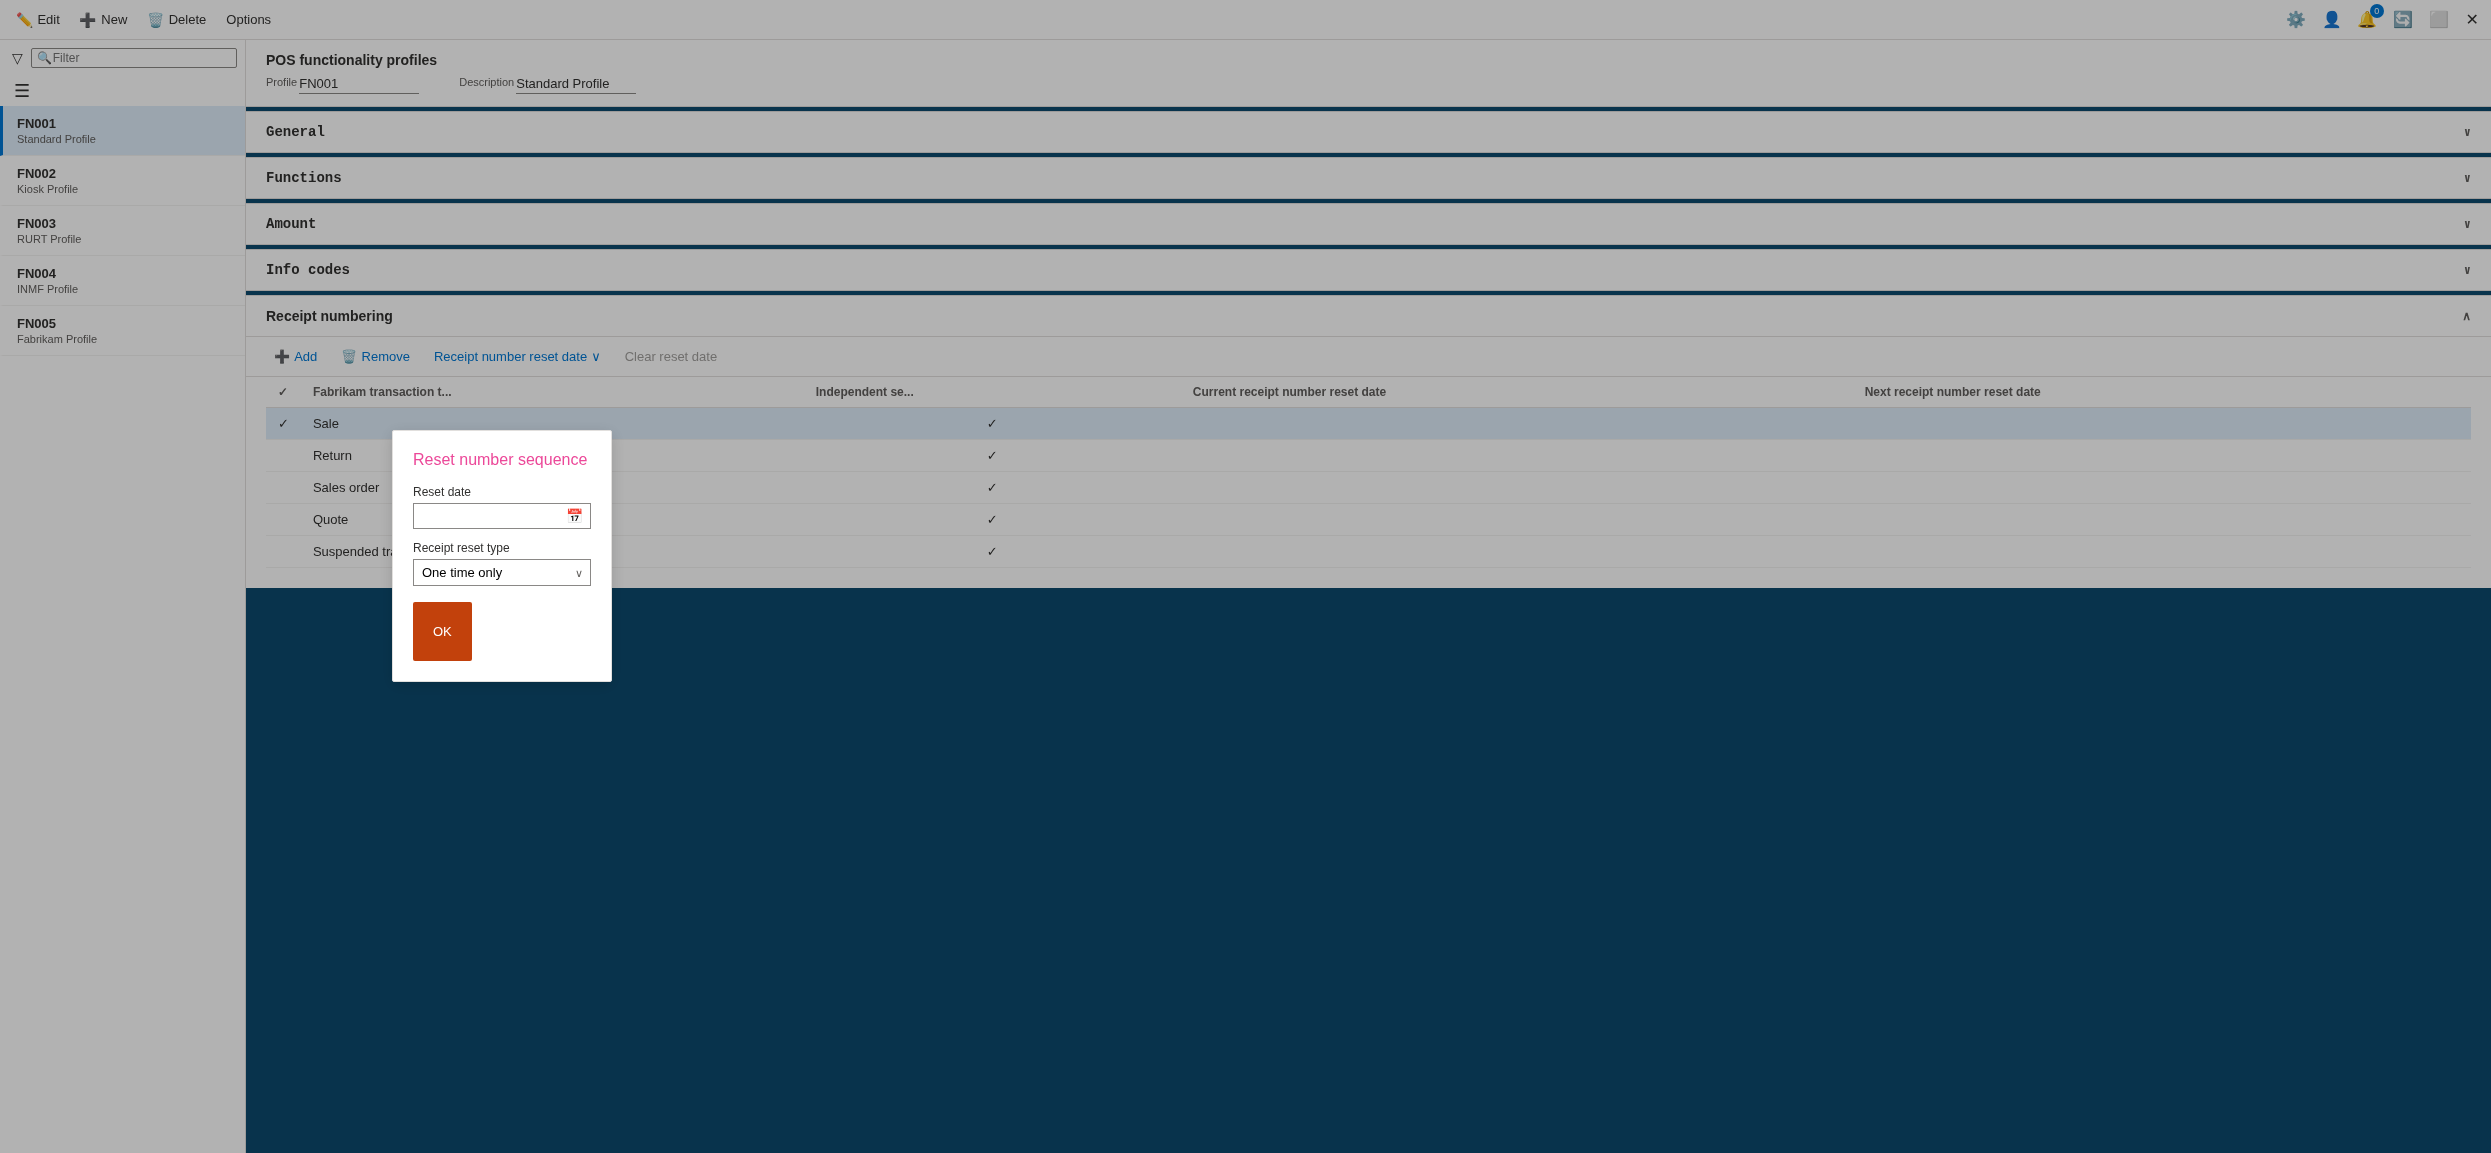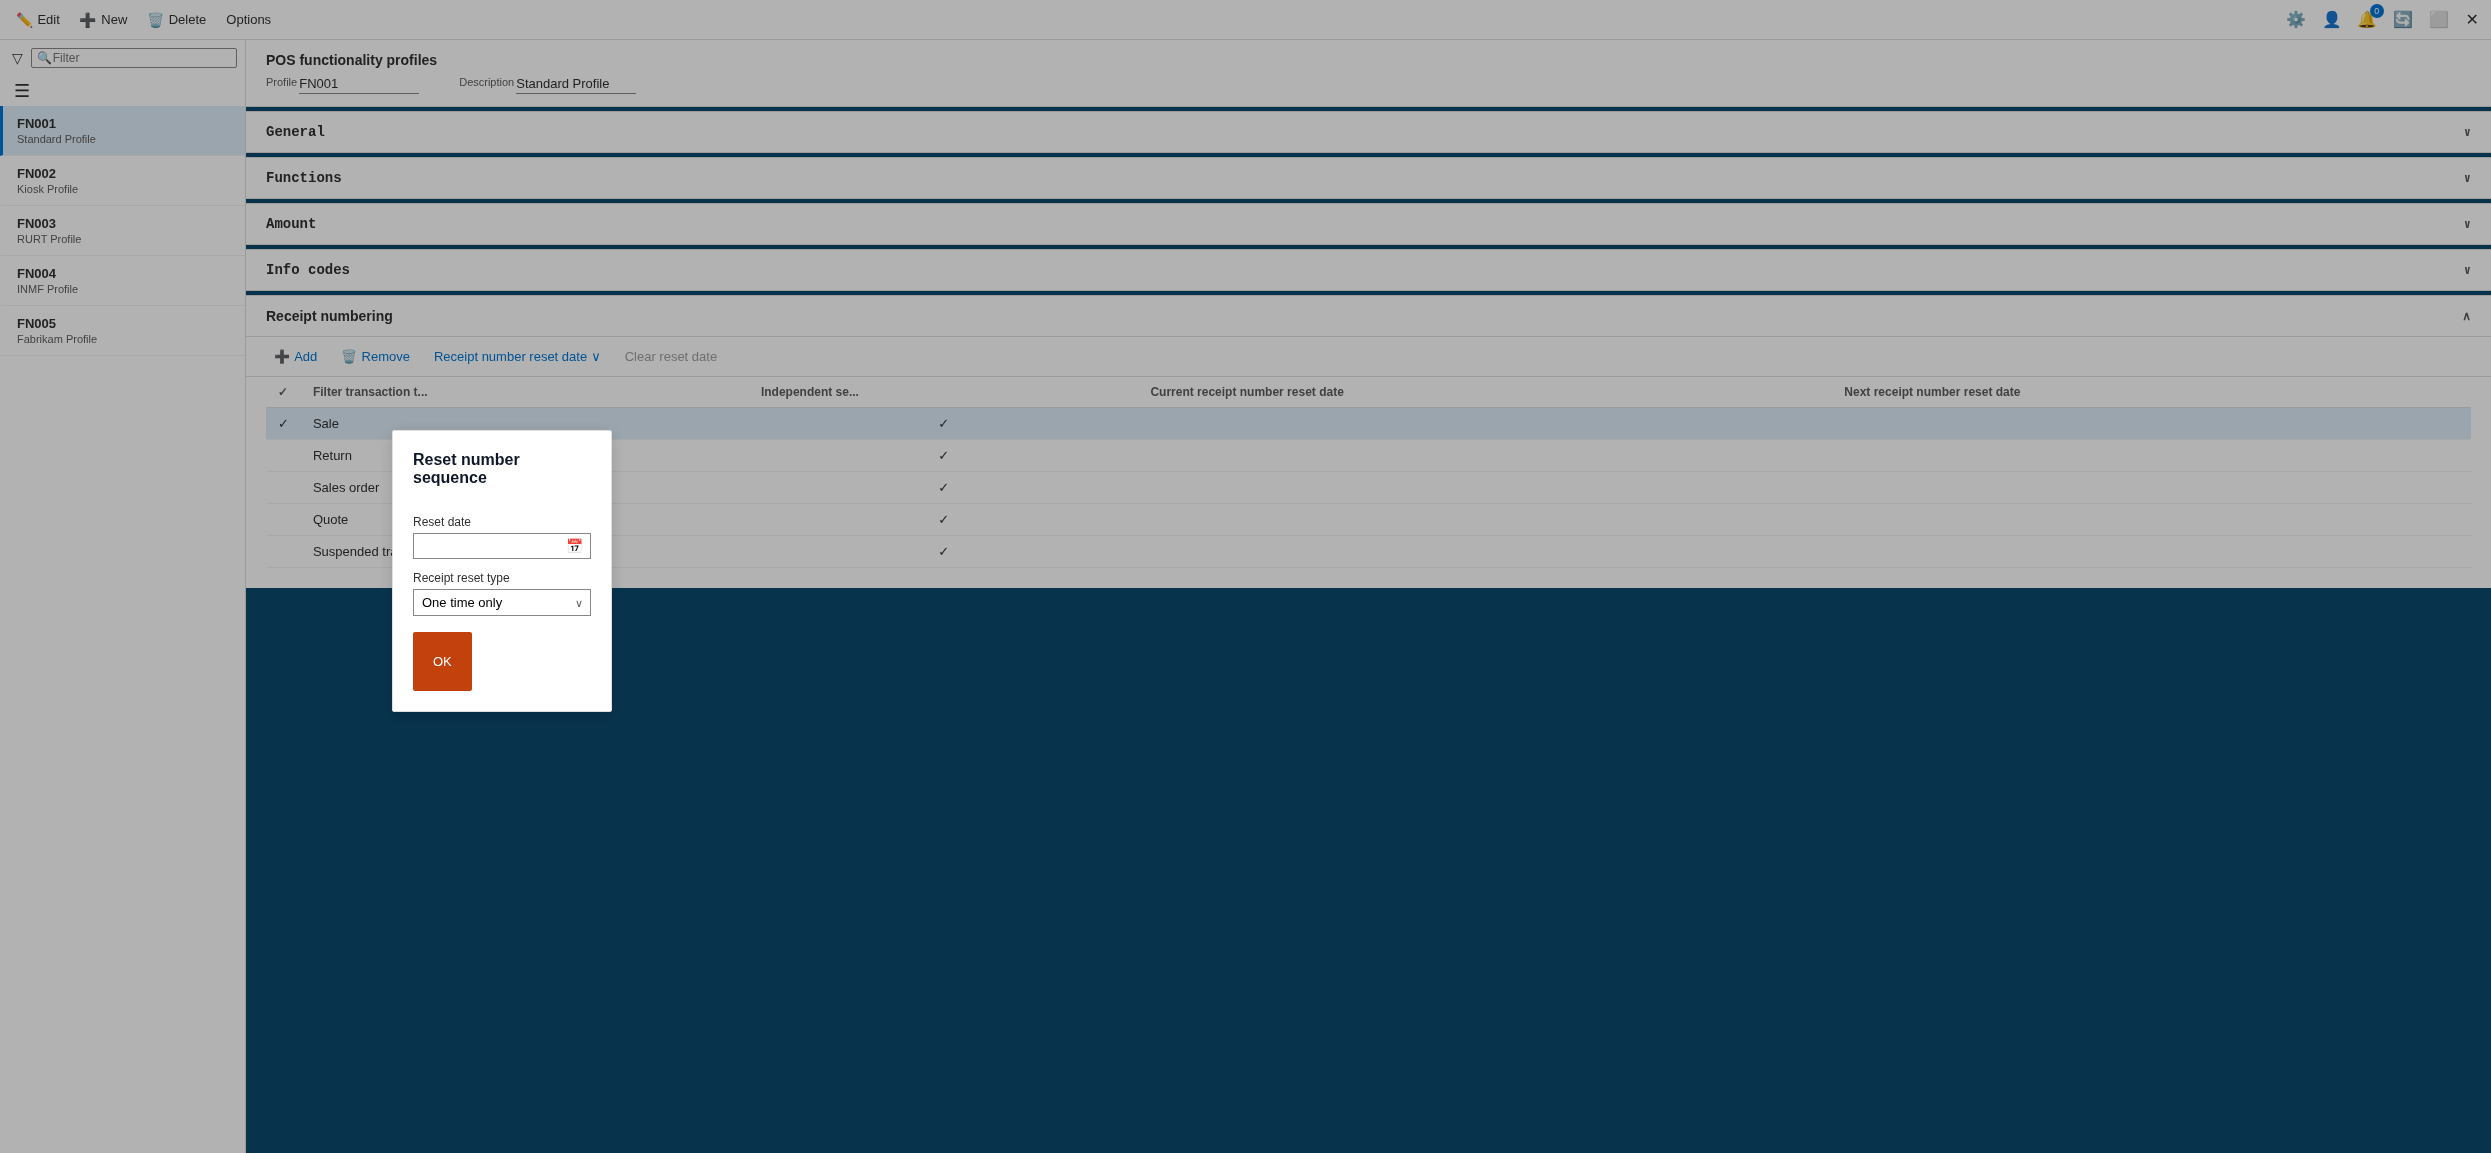--- a/index.html
+++ b/index.html
@@ -88,21 +88,21 @@
       position: absolute;
       left: 392px; top: 430px;
       background: #fff;
       border: 1px solid #e1dfdd;
       box-shadow: 0 4px 16px rgba(0,0,0,0.15);
       border-radius: 2px;
       padding: 20px;
       width: 220px;
       z-index: 101;
     }
-    .dialog-title { font-size: 16px; font-weight: 700; color: #0f172a; margin-bottom: 28px; }
+    .dialog-title { font-size: 16px; font-weight: 400; color: #ec4899; margin-bottom: 16px; }
     .dialog-field { margin-bottom: 12px; }
     .dialog-field label { display: block; font-size: 12px; color: #323130; margin-bottom: 4px; }
     .dialog-input-wrap { display: flex; align-items: center; border: 1px solid #8a8886; }
     .dialog-input { border: none; outline: none; padding: 4px 6px; font-size: 13px; flex: 1; width: calc(100% - 28px); }
     .dialog-cal-icon { padding: 4px 6px; color: #605e5c; cursor: pointer; font-size: 14px; }
     .dialog-select-wrap { position: relative; }
     .dialog-select { width: 100%; padding: 5px 8px; border: 1px solid #8a8886; background: #fff; font-size: 13px; appearance: none; cursor: pointer; }
     .dialog-chevron { position: absolute; right: 8px; top: 50%; transform: translateY(-50%); pointer-events: none; font-size: 11px; color: #605e5c; }
     .dialog-actions { margin-top: 16px; }
     .dialog-ok { background: #c2410c; color: #fff; border: none; padding: 22px 20px; font-size: 13px; cursor: pointer; border-radius: 2px; }
@@ -242,21 +242,21 @@
         <button class="receipt-btn clear-btn">
           <span>Clear reset date</span>
         </button>
       </div>
 
       <div style="padding: 0 20px 20px; position: relative;">
         <table class="receipt-table">
           <thead>
             <tr>
               <th class="select-col">✓</th>
-              <th>Filter transaction t...</th>
+              <th>Fabrikam transaction t...</th>
               <th>Independent se...</th>
               <th>Current receipt number reset date</th>
               <th>Next receipt number reset date</th>
             </tr>
           </thead>
           <tbody id="receipt-tbody">
           <tr class="selected">
     <td class="select-col">✓</td>
     <td>Sale</td>
     <td class="check-icon">✓</td>

